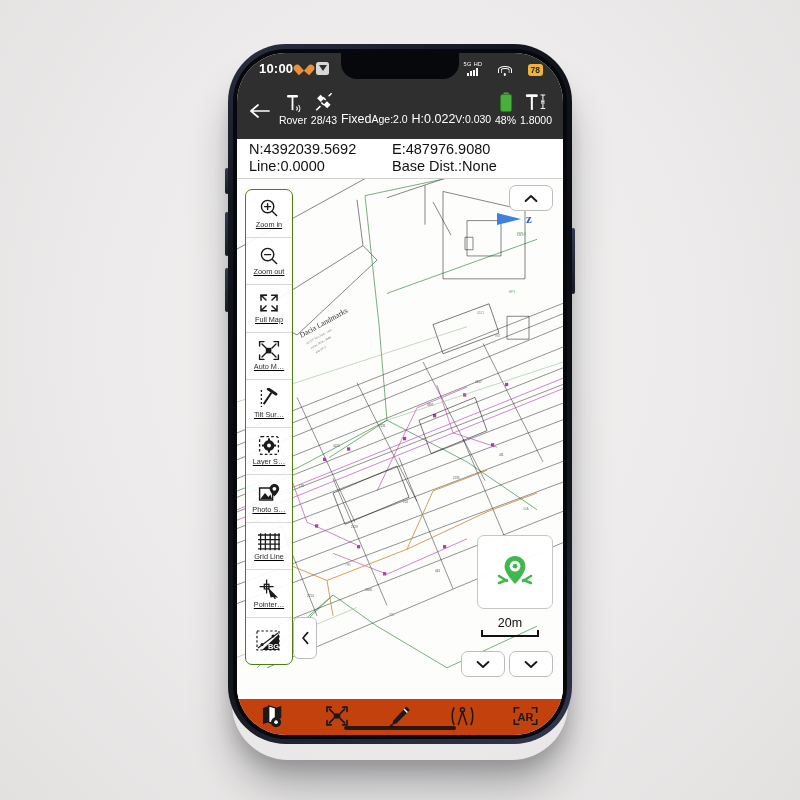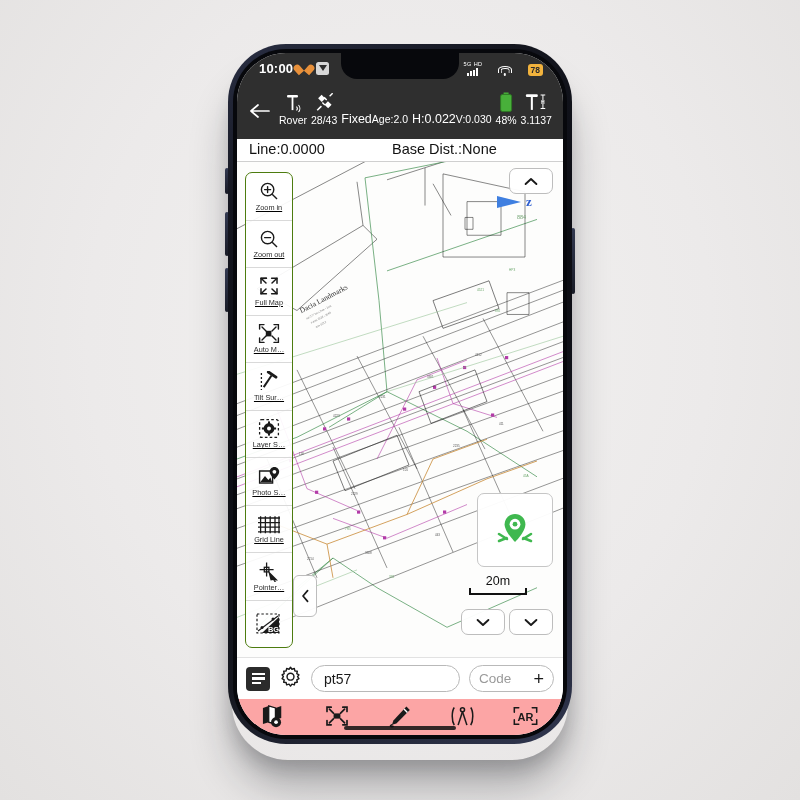--- a/index.html
+++ b/index.html
@@ -123,21 +123,21 @@
   .btn-up{right:10px;top:6px;width:42px;height:24px;}
   .btn-collapse{left:56px;bottom:40px;width:22px;height:40px;border-radius:6px;}
   .btn-dn1{right:58px;bottom:22px;width:42px;height:24px;}
   .btn-dn2{right:10px;bottom:22px;width:42px;height:24px;}
   .gpswidget{
     position:absolute;right:10px;bottom:90px;width:74px;height:72px;
     background:rgba(255,255,255,.96);border:1px solid #c6c6c6;border-radius:7px;
     display:flex;align-items:center;justify-content:center;
   }
   .scalebar{
-    position:absolute;right:36px;bottom:62px;display:flex;flex-direction:column;align-items:center;
+    position:absolute;right:24px;bottom:62px;display:flex;flex-direction:column;align-items:center;
   }
   .scale-lab{font-size:12.5px;color:#111;line-height:13px;font-weight:500;}
   .scale-line{width:58px;height:7px;border-left:2px solid #111;border-right:2px solid #111;border-bottom:2px solid #111;box-sizing:border-box;}
   .northarrow{position:absolute;left:258px;top:30px;display:flex;align-items:center;gap:1px;}
   .na-lab{font-size:13px;color:#2f5fd0;font-weight:600;font-family:"Liberation Serif",serif;}
   .na-sub{position:absolute;left:22px;top:22px;font-size:5.5px;color:#7aa87a;}
 
   
   .entrybar{
     background:#fff;height:42px;display:flex;align-items:center;gap:9px;padding:0 9px;box-sizing:border-box;
@@ -152,21 +152,21 @@
   }
   .codebtn{
     width:85px;height:27px;border:1px solid #b9b9b9;border-radius:14px;
     display:flex;align-items:center;justify-content:space-between;padding:0 9px;box-sizing:border-box;
   }
   .code-lab{font-size:13.5px;color:#9a9a9a;}
   .code-plus{font-size:18px;color:#1a1a1a;line-height:14px;}
 
   
   .navbar{
-    background:#fca5a5;height:36px;display:flex;align-items:center;justify-content:space-around;
+    background:#c2410c;height:36px;display:flex;align-items:center;justify-content:space-around;
     padding:0 6px 2px;box-sizing:border-box;
   }
   .navitem{display:flex;align-items:center;justify-content:center;width:46px;height:28px;}
   .homebar{
     position:absolute;left:50%;transform:translateX(-50%);bottom:5px;
     width:112px;height:4px;border-radius:3px;background:#111;opacity:.85;
   }
   .screen-col{display:flex;flex-direction:column;height:100%;}
 </style>
 </head>
@@ -277,27 +277,31 @@
 
       <div class="hdr-it">
         <span class="ic-wrap">
           <svg width="24" height="21" viewBox="0 0 26 22">
             <rect x="2" y="2" width="13" height="3" rx="1.3" fill="#fff"></rect>
             <rect x="7.4" y="4" width="2.2" height="15" fill="#fff"></rect>
             <path d="M18 3h5M18 17.6h5M20.5 3v14.6" stroke="#fff" stroke-width="1.1"></path>
             <text x="18.2" y="12.3" font-size="6" fill="#fff" font-family="sans-serif">H</text>
           </svg>
         </span>
-        <span class="hdr-sub">3.1137</span>
+        <span class="hdr-sub">1.8000</span>
       </div>
 
     </div>
   </div>
 
   <div class="coords">
+    <div class="crow">
+      <span>N:4392039.5692</span>
+      <span>E:487976.9080</span>
+    </div>
     <div class="crow">
       <span>Line:0.0000</span>
       <span>Base Dist.:None</span>
     </div>
   </div>
 
   <div class="maparea">
 
     <svg class="mapsvg" viewBox="0 0 326 500" preserveAspectRatio="none">
       <rect width="326" height="500" fill="#fdfdfc"></rect>
@@ -600,40 +604,20 @@
       </svg>
     </div>
     <div class="pillbtn btn-dn2">
       <svg width="14" height="9" viewBox="0 0 14 9" fill="none">
         <path d="M1.6 2 L7 7 L12.4 2" stroke="#1a1a1a" stroke-width="1.9" stroke-linecap="round" stroke-linejoin="round"></path>
       </svg>
     </div>
 
   </div>
 
-  <div class="entrybar">
-    <div class="menu-sq">
-              <s></s>
-              <s></s>
-              <s></s>
-            </div>
-    <div>
-      <svg width="23" height="23" viewBox="0 0 24 24" fill="none">
-        <path d="M12 2.4 13.5 4.4 16 3.7 16.6 6.2 19.1 6.4 18.6 8.9 20.8 10.2 19.4 12.2 20.8 14.2 18.6 15.5 19.1 18 16.6 18.2 16 20.7 13.5 20 12 22 10.5 20 8 20.7 7.4 18.2 4.9 18 5.4 15.5 3.2 14.2 4.6 12.2 3.2 10.2 5.4 8.9 4.9 6.4 7.4 6.2 8 3.7 10.5 4.4 Z" stroke="#1a1a1a" stroke-width="1.5" stroke-linejoin="round"></path>
-        <circle cx="12" cy="12.2" r="3.6" stroke="#1a1a1a" stroke-width="1.5"></circle>
-      </svg>
-    </div>
-    <div class="ptinput">
-      <span>pt57</span>
-    </div>
-    <div class="codebtn">
-      <span class="code-lab">Code</span>
-      <span class="code-plus">+</span>
-    </div>
-  </div>
 
   <div class="navbar">
 
     <div class="navitem">
       <svg width="27" height="24" viewBox="0 0 28 24" fill="none">
         <path d="M2 3.6 L8 1.6 L8 18.4 L2 20.4 Z" fill="#1a1a1a"></path>
         <path d="M8 1.6 L15 3.6 L15 20.4 L8 18.4 Z" fill="#fff" stroke="#1a1a1a" stroke-width="1.4"></path>
         <path d="M15 3.6 L21 1.6 L21 14 L15 16 Z" fill="#1a1a1a"></path>
         <circle cx="15.6" cy="18.4" r="5.2" fill="#1a1a1a"></circle>
         <circle cx="15.6" cy="18.4" r="1.9" fill="#fff"></circle>

